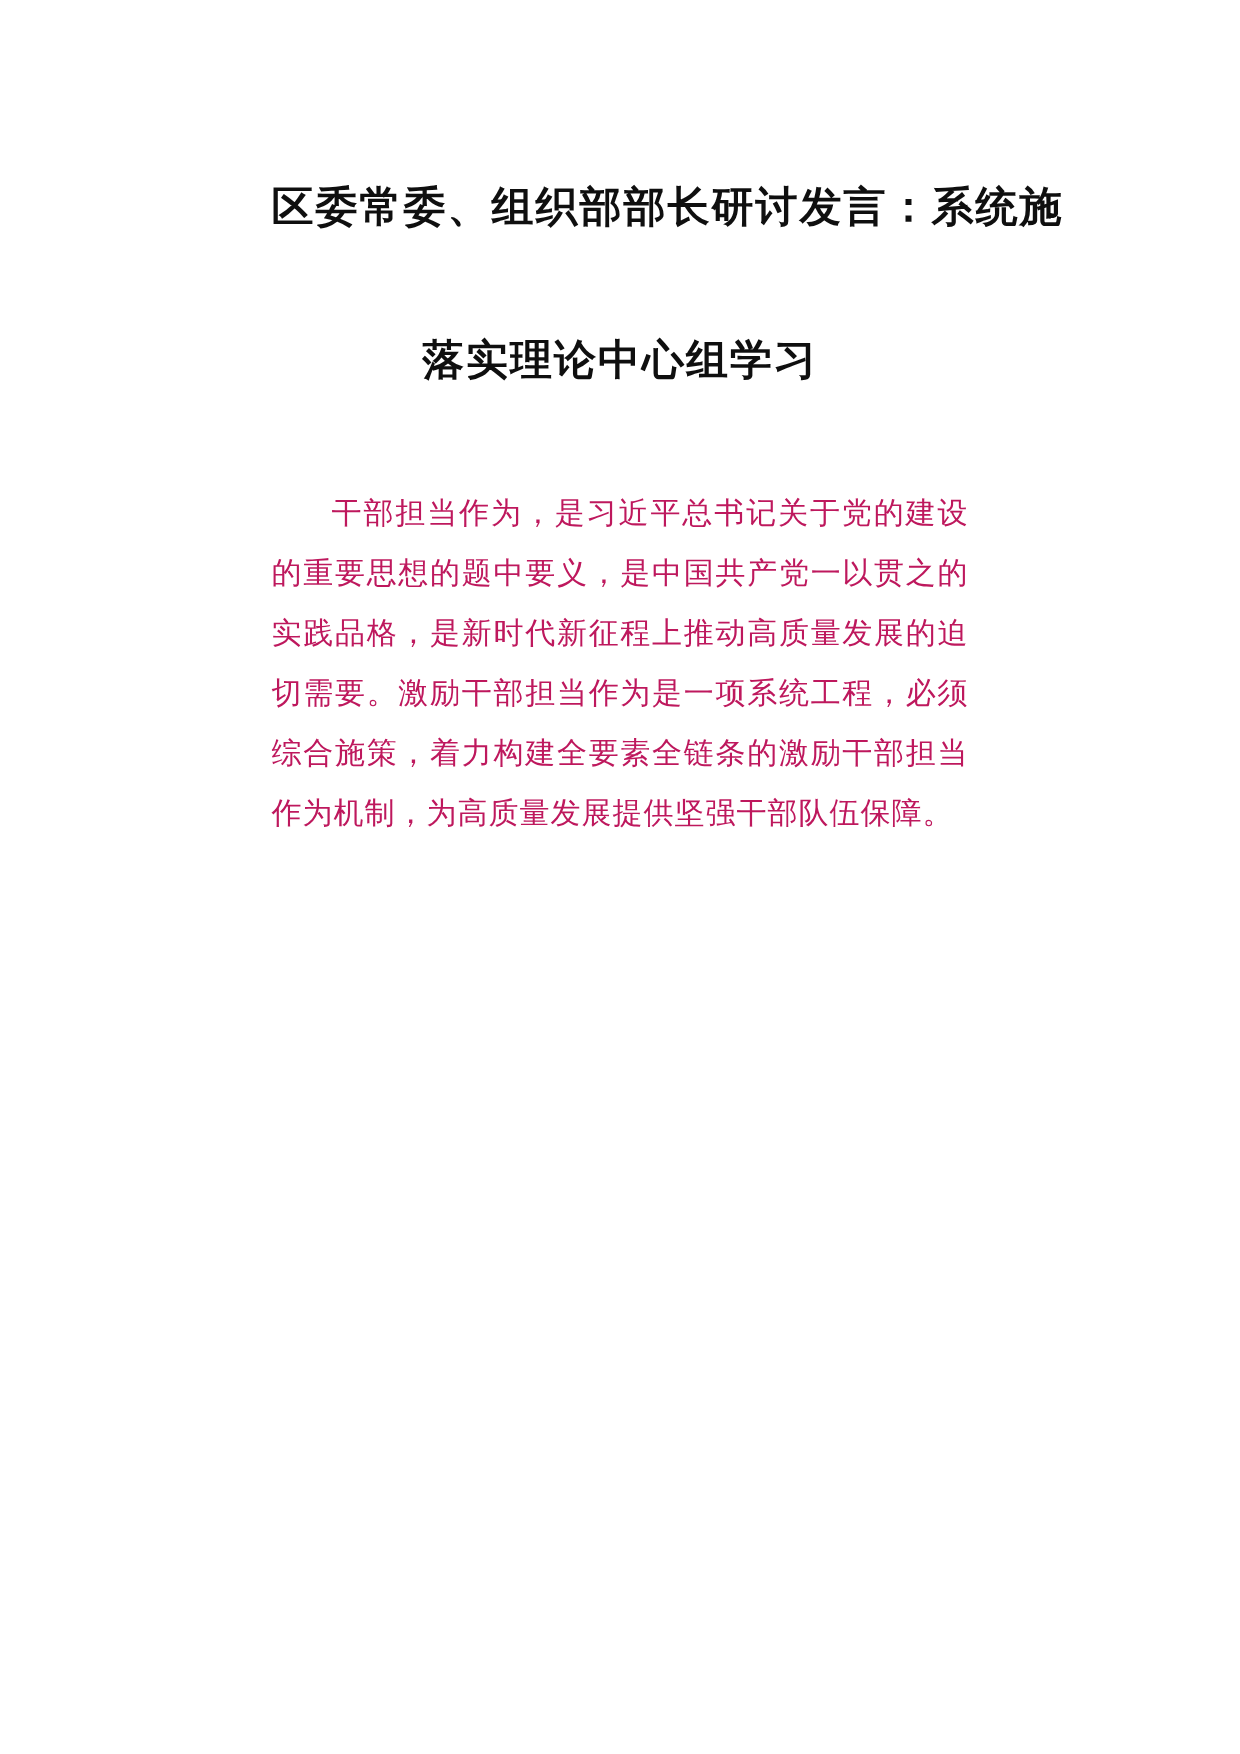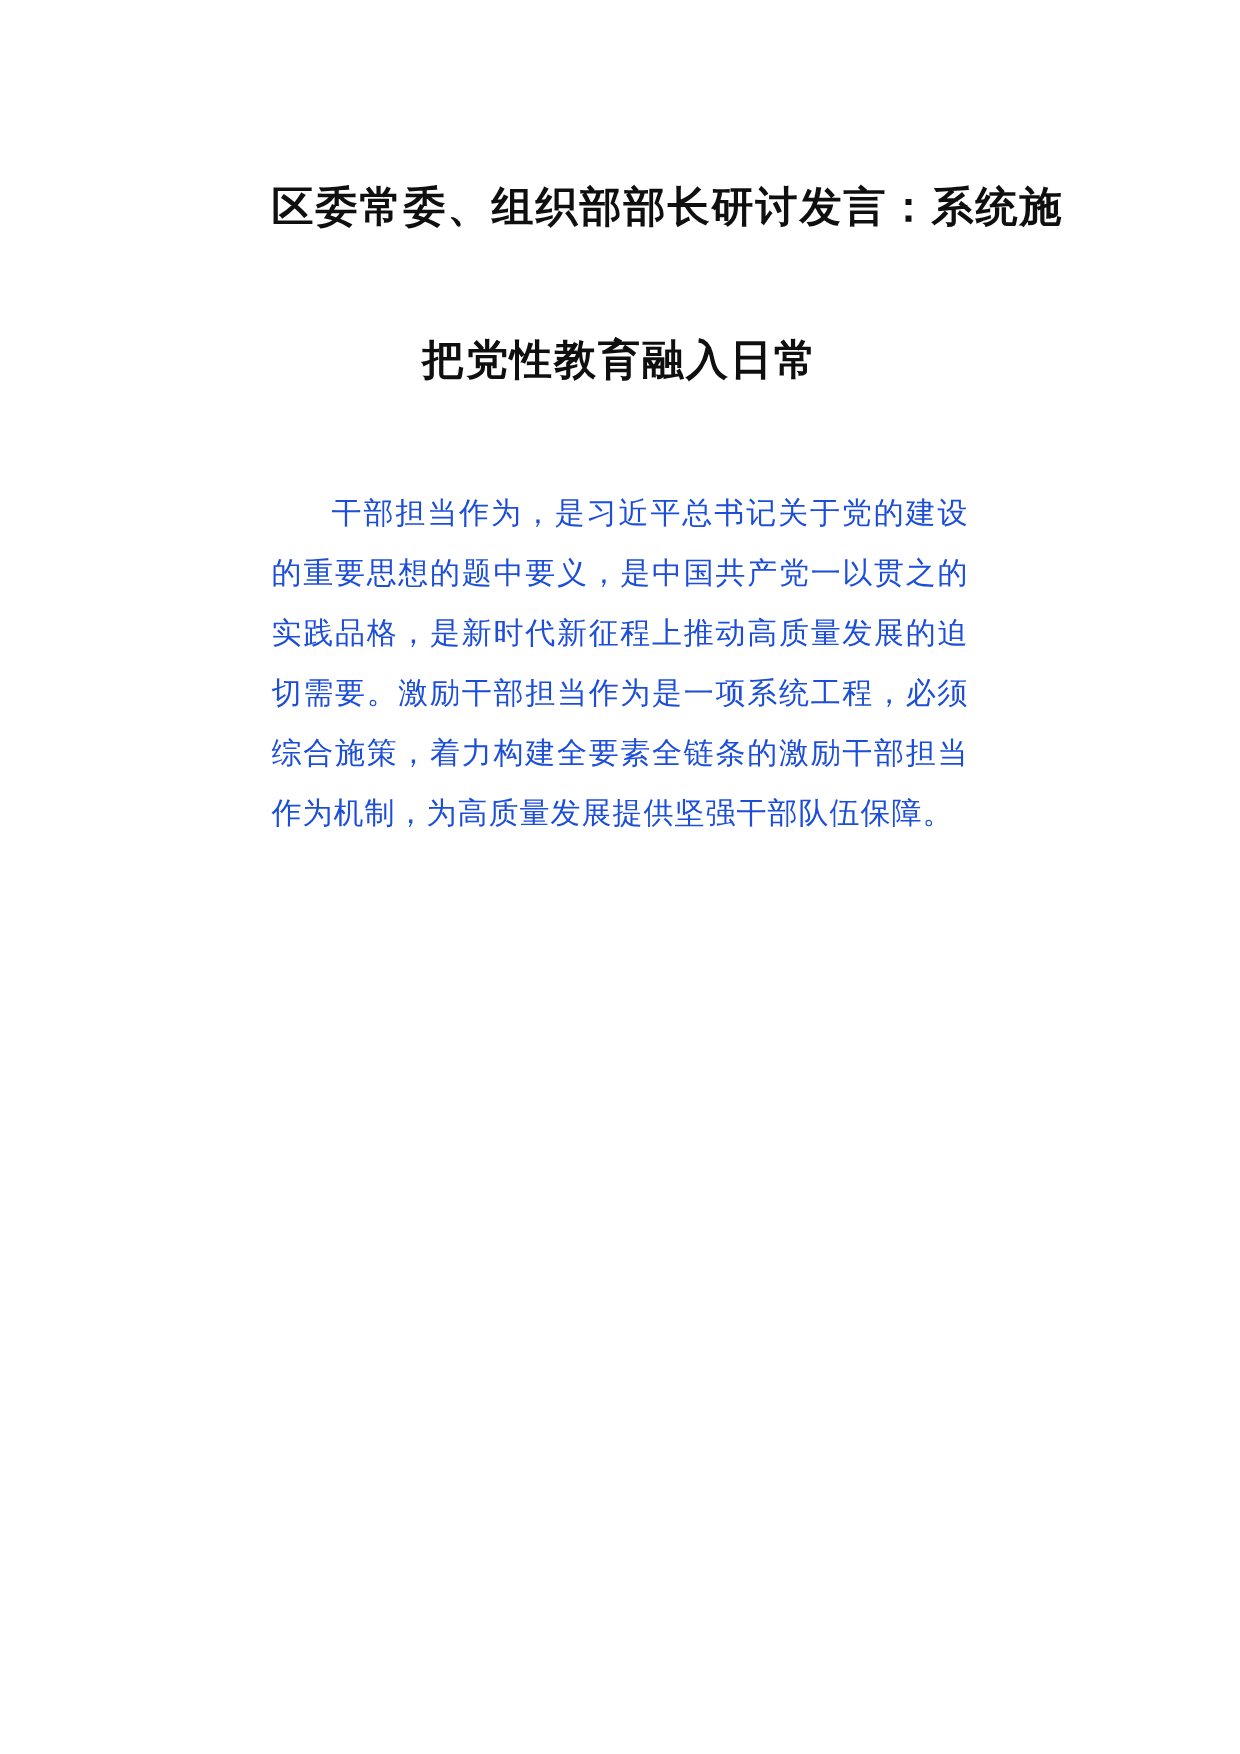--- a/index.html
+++ b/index.html
@@ -33,33 +33,33 @@
     letter-spacing: 2px;
     white-space: nowrap;
   }
   .para {
     margin: 0;
     font-size: 30px;
     line-height: 60px;
     text-align: justify;
     text-indent: 2em;
     letter-spacing: 1px;
-    color: #1d4ed8;
+    color: #be185d;
   }
   .para-1 {
     margin-top: 47px;
   }
   .para-2 {
     margin-top: 50px;
   }
 </style>
 </head>
 <body>
 
 <div class="page">
   <h1 class="doc-title">
     <span class="title-line">区委常委、组织部部长研讨发言：系统施</span>
-    <span class="title-line">把党性教育融入日常</span>
+    <span class="title-line">落实理论中心组学习</span>
   </h1>
 
   <p class="para para-1">干部担当作为，是习近平总书记关于党的建设的重要思想的题中要义，是中国共产党一以贯之的实践品格，是新时代新征程上推动高质量发展的迫切需要。激励干部担当作为是一项系统工程，必须综合施策，着力构建全要素全链条的激励干部担当作为机制，为高质量发展提供坚强干部队伍保障。</p>
 
 </div>
 
 </body></html>

